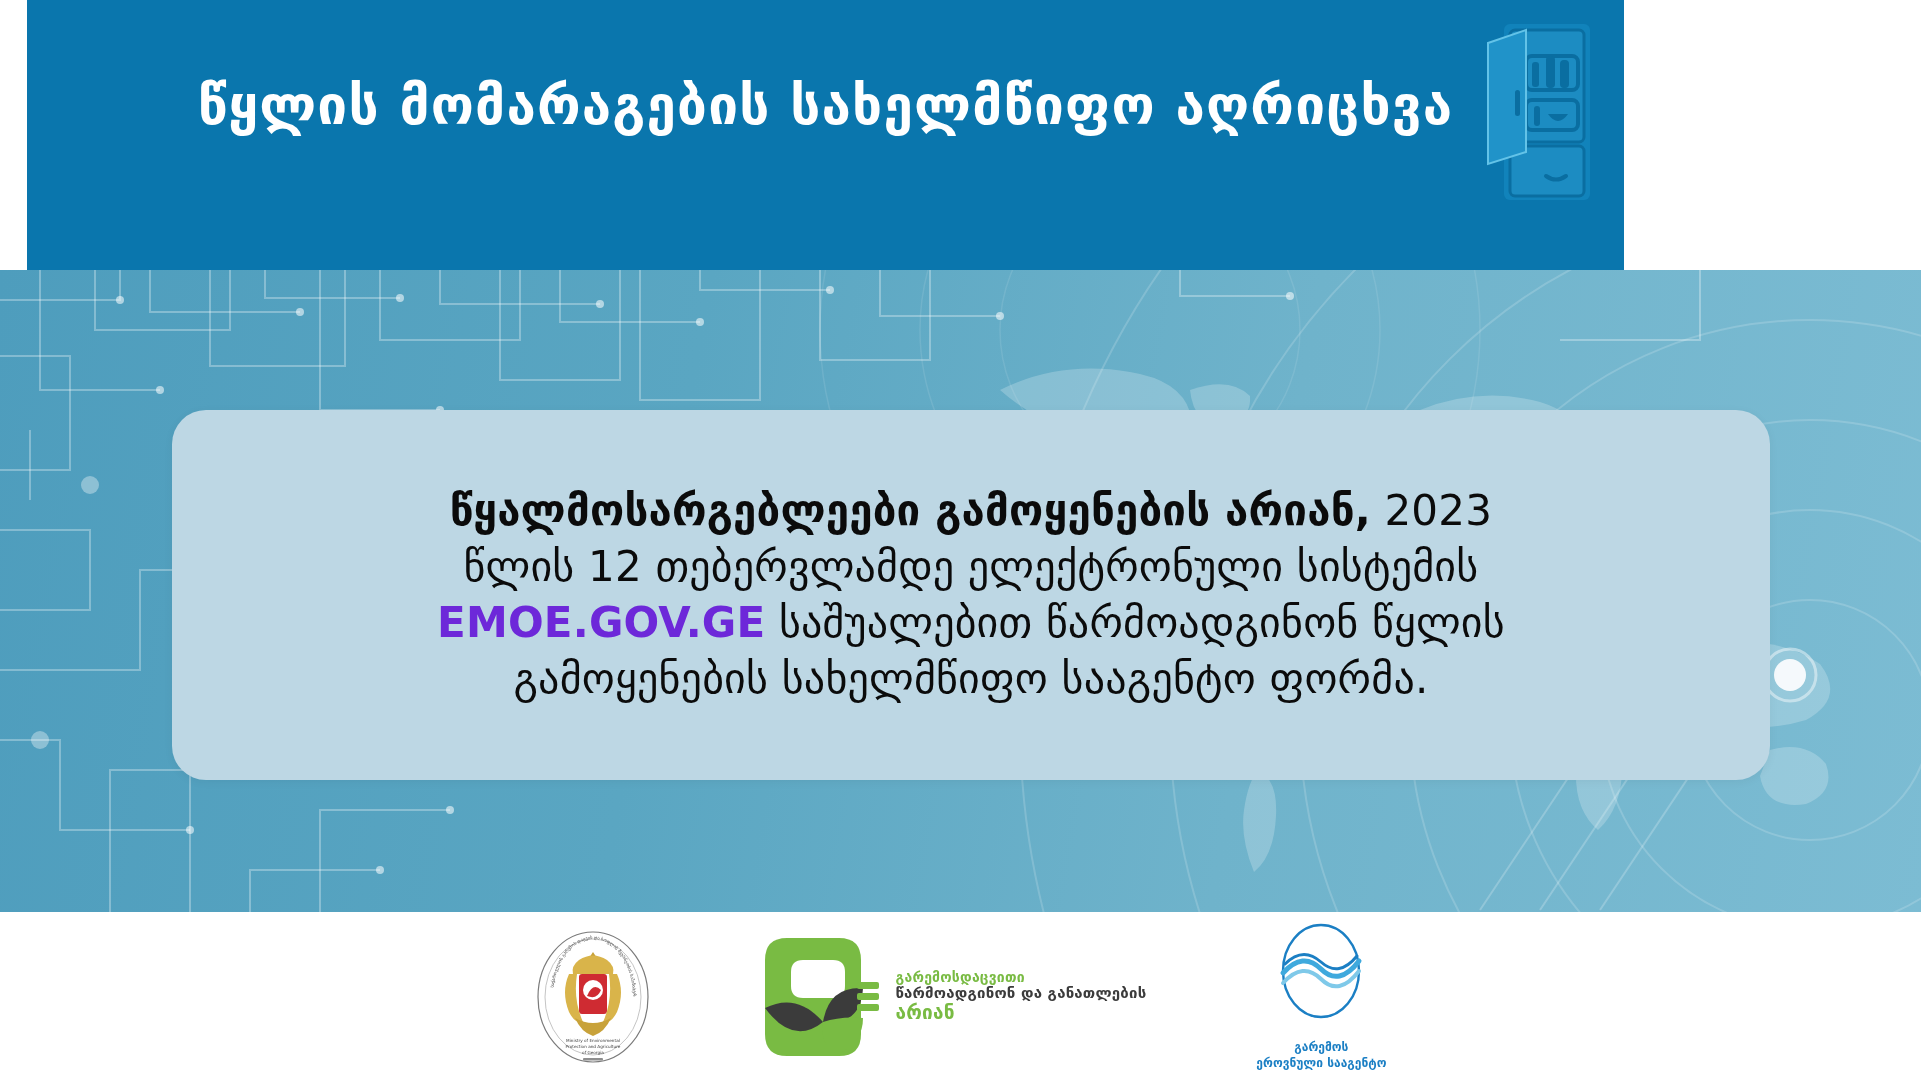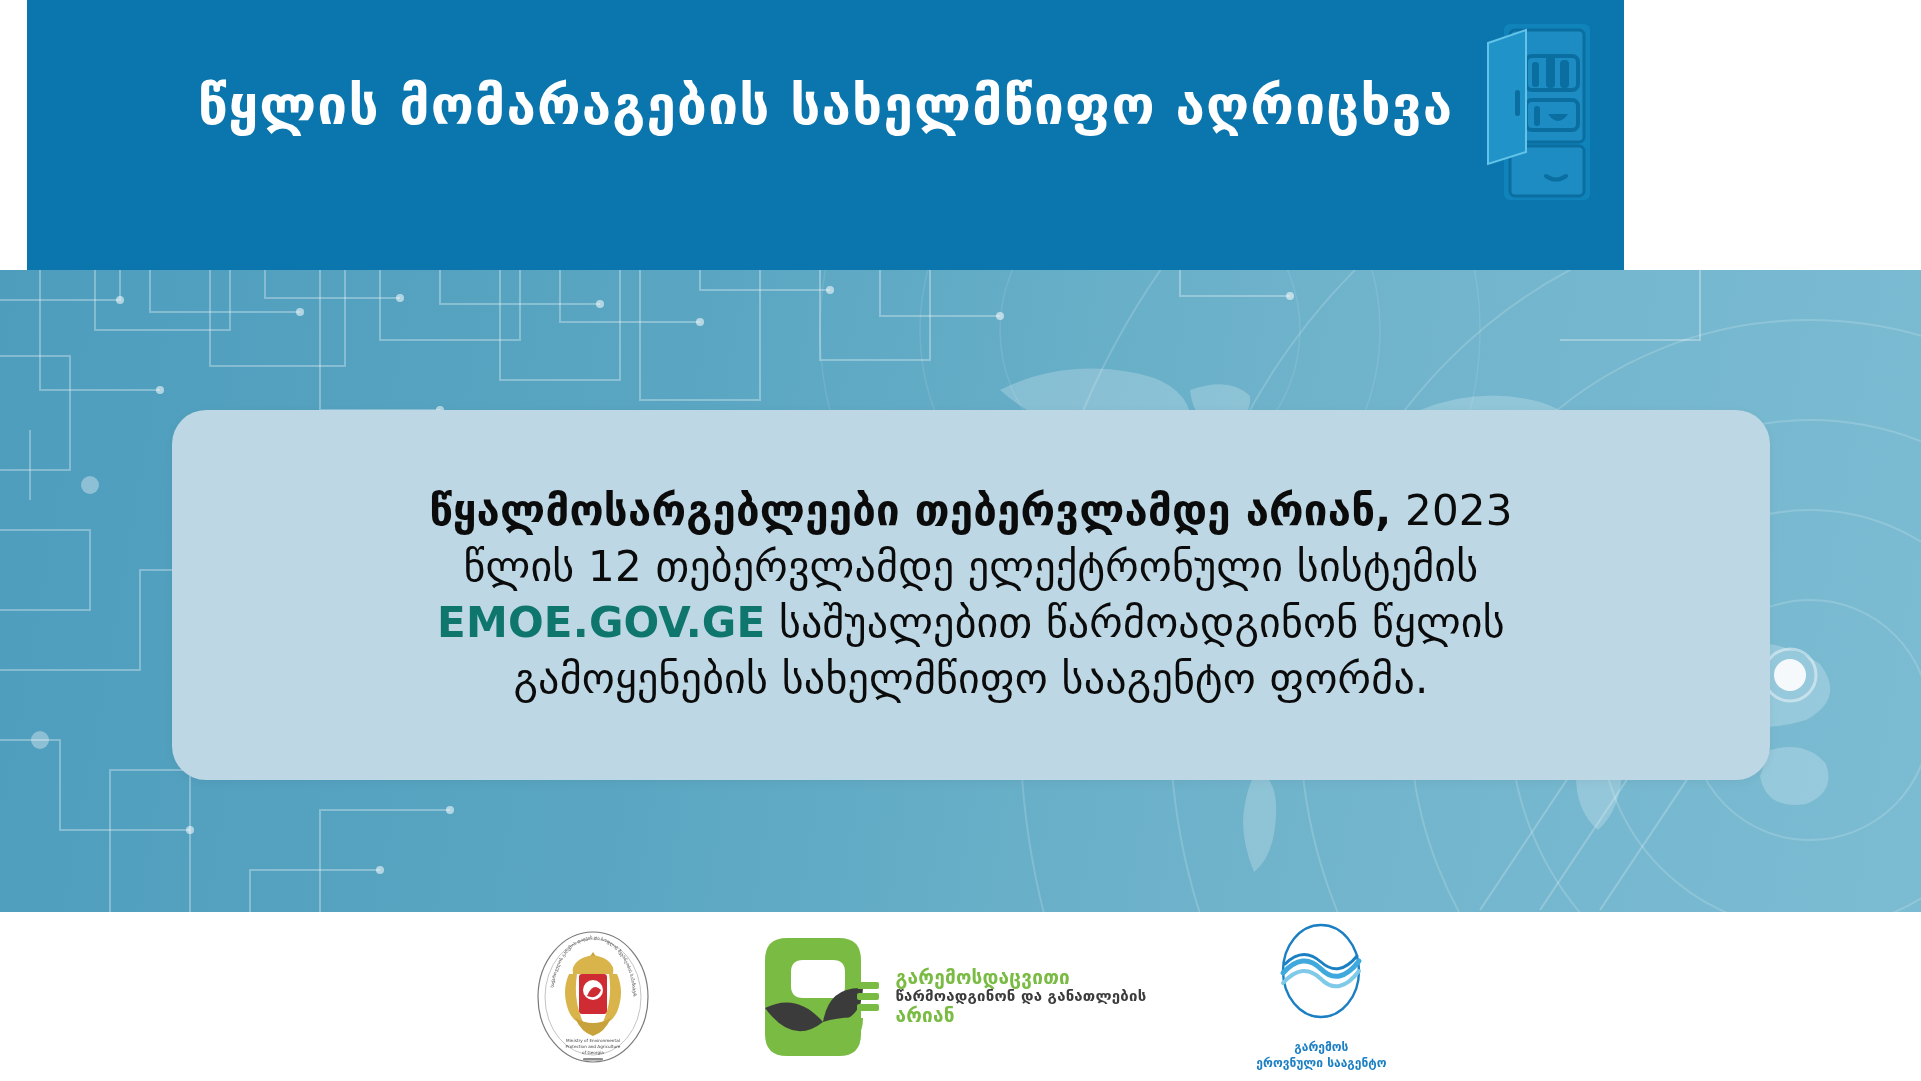--- a/index.html
+++ b/index.html
@@ -71,39 +71,39 @@
   .card-text {
     text-align: center;
     color: #0b0b0b;
     font-size: 42px;
     line-height: 1.33;
     padding: 0 60px;
     letter-spacing: 0.2px;
   }
   .card-text .lead { font-weight: bold; }
   .card-text .lead-num { font-weight: normal; }
-  .card-text .weblink { color: #0f766e; font-weight: bold; margin-top: 15px; }
+  .card-text .weblink { color: #6d28d9; font-weight: bold; margin-top: 15px; }
 
   
   .footer {
     position: absolute;
     left: 0; top: 912px;
     width: 1921px; height: 169px;
     background: #ffffff;
     display: flex;
     align-items: center;
     justify-content: center;
     gap: 110px;
   }
   .logo { display: flex; align-items: center; }
 
   .logo-gov { width: 116px; height: 134px; position: relative; }
   .logo-env { display: flex; align-items: center; gap: 10px; }
   .logo-env-text { line-height: 1.12; }
-  .logo-env-text .l1 { color: #79bb43; font-size: 19px; font-weight: bold; letter-spacing: .2px; }
+  .logo-env-text .l1 { color: #79bb43; font-size: 14px; font-weight: bold; letter-spacing: .2px; }
   .logo-env-text .l2 { color: #3b3b3b; font-size: 15px; font-weight: bold; letter-spacing: .2px; }
   .logo-env-text .l3 { color: #79bb43; font-size: 19px; font-weight: bold; letter-spacing: .2px; }
   .logo-water { display: flex; flex-direction: column; align-items: center; }
   .logo-water-text { color: #1b7fc4; font-size: 12px; font-weight: bold; text-align: center; line-height: 1.3; margin-top: 15px; }
 </style>
 </head>
 <body>
 
 <div class="poster">
 
@@ -216,21 +216,21 @@
         <path d="M1590 440 q30 6 32 50 q2 46 -24 70 q-24 -20 -22 -62 q2 -42 14 -58z"></path>
         <path d="M1700 380 q70 -20 120 14 q26 34 -14 56 q-66 20 -110 -16 q-20 -30 4 -54z"></path>
         <path d="M1770 480 q36 -10 56 14 q10 28 -20 40 q-40 6 -46 -28z"></path>
         <path d="M1190 120 q40 -14 60 6 q2 22 -22 30 q-34 2 -38 -36z"></path>
       </g>
     </svg>
   </div>
 
   <div class="card">
     <div class="card-text">
-      <span class="lead">წყალმოსარგებლეები თებერვლამდე არიან,</span><span class="lead-num"> </span><span class="lead-num">2023</span><br>
+      <span class="lead">წყალმოსარგებლეები გამოყენების არიან,</span><span class="lead-num"> </span><span class="lead-num">2023</span><br>
       <span>წლის 12 თებერვლამდე ელექტრონული სისტემის</span><br>
       <span class="weblink">EMOE.GOV.GE</span>
       <span>საშუალებით წარმოადგინონ წყლის</span><br>
       <span>გამოყენების სახელმწიფო სააგენტო ფორმა.</span>
     </div>
   </div>
 
   <div class="footer">
 
     <div class="logo logo-gov">

